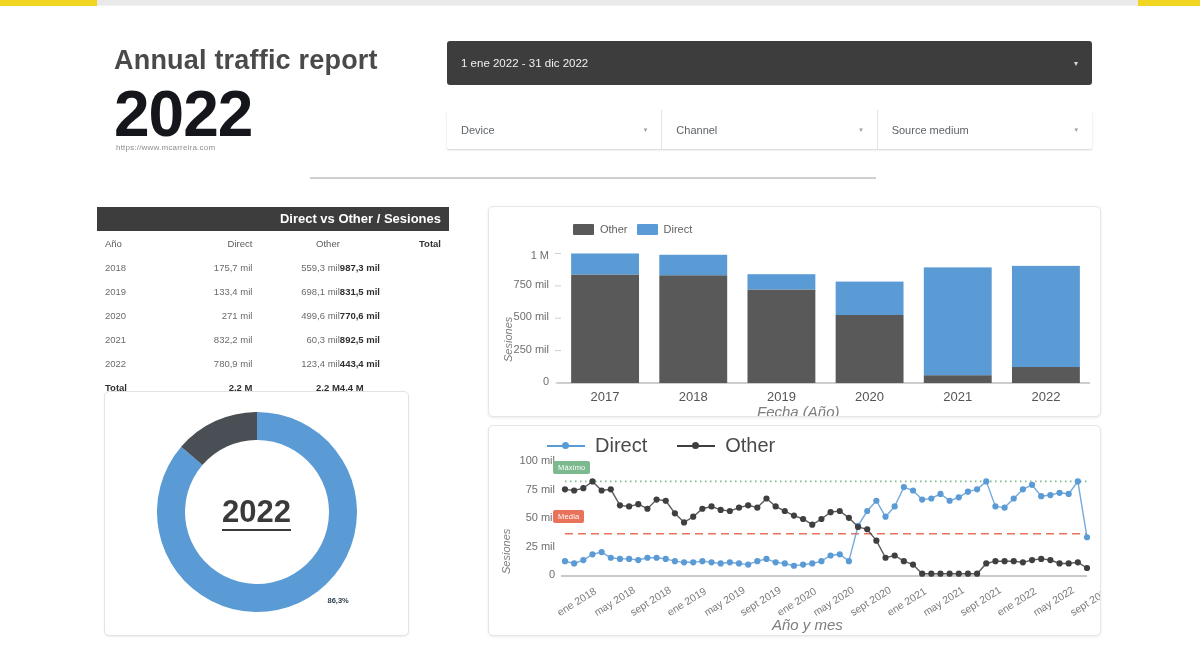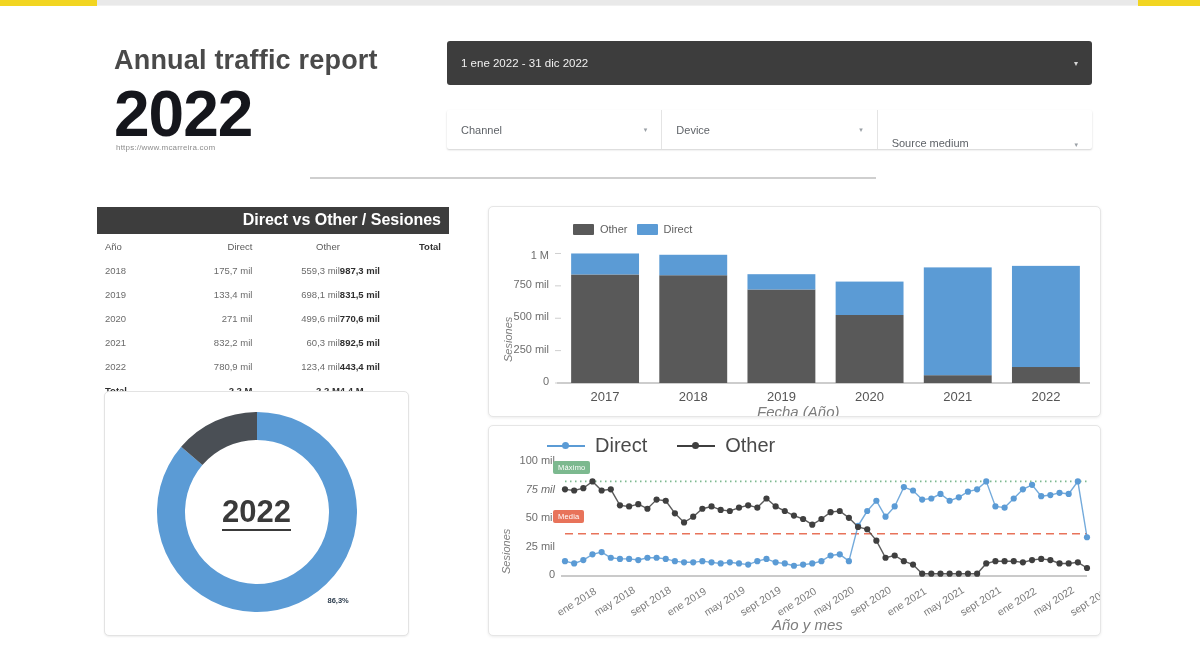--- a/index.html
+++ b/index.html
@@ -26,28 +26,28 @@
     position:absolute;left:447px;top:41px;width:645px;height:44px;
     background:#3d3d3d;border-radius:3px;color:#f1f1f1;
     font-size:11.5px;display:flex;align-items:center;padding:0 14px;box-sizing:border-box;
   }
   .daterange .caret{margin-left:auto;font-size:8px;color:#d6d6d6;}
 
   .filters{position:absolute;left:447px;top:110px;width:645px;height:39px;display:flex;
     background:#fff;box-shadow:0 1px 2px rgba(0,0,0,.18);border-radius:2px;}
   .filter{flex:1;display:flex;align-items:center;padding:0 14px;font-size:11px;color:#5f6368;
     border-right:1px solid #e4e4e4;box-sizing:border-box;}
-  .filter:last-child{border-right:none;align-items:flex-end;}
+  .filter:last-child{border-right:none;}
   .filter .caret{margin-left:auto;font-size:7px;color:#9aa0a6;}
 
   .divider{position:absolute;left:310px;top:177px;width:566px;height:2px;background:#cfcfcf;}
 
   
   .tablecard{position:absolute;left:97px;top:207px;width:352px;}
-  .tablehead{background:#3d3d3d;color:#fff;font-size:16px;font-weight:700;text-align:right;
+  .tablehead{background:#3d3d3d;color:#fff;font-size:13px;font-weight:700;text-align:right;
     padding:4px 8px 5px 0;box-sizing:border-box;}
   table.dvo{width:100%;border-collapse:collapse;font-size:9.5px;}
   table.dvo th{font-weight:400;color:#5a5a5a;padding:7px 0 6px;}
   table.dvo th.tot{font-weight:700;color:#333;}
   table.dvo td{padding:6.5px 0;color:#6b6b6b;}
   table.dvo td.yr{text-align:left;padding-left:8px;}
   table.dvo td.num{text-align:right;}
   table.dvo td.tot{text-align:left;font-weight:700;color:#2f2f2f;padding-right:8px;}
   table.dvo th.yr{text-align:left;padding-left:8px;}
   table.dvo th.num{text-align:right;}
@@ -106,25 +106,25 @@
 <div class="bigyear">2022</div>
 <div class="siteurl">https://www.mcarreira.com</div>
 
 <div class="daterange">
   <span>1 ene 2022 - 31 dic 2022</span>
   <span class="caret">▾</span>
 </div>
 
 <div class="filters">
   <div class="filter">
+    <span>Device</span>
+    <span class="caret">▾</span>
+  </div>
+  <div class="filter">
     <span>Channel</span>
-    <span class="caret">▾</span>
-  </div>
-  <div class="filter">
-    <span>Device</span>
     <span class="caret">▾</span>
   </div>
   <div class="filter">
     <span>Source medium</span>
     <span class="caret">▾</span>
   </div>
 </div>
 
 <div class="divider"></div>
 
@@ -381,21 +381,21 @@
       <circle cx="561.3684210526316" cy="134.04" r="3.1" fill="#3f3f3f"></circle>
       <circle cx="570.5263157894736" cy="137.46" r="3.1" fill="#3f3f3f"></circle>
       <circle cx="579.6842105263158" cy="137.46" r="3.1" fill="#3f3f3f"></circle>
       <circle cx="588.8421052631579" cy="136.32" r="3.1" fill="#3f3f3f"></circle>
       <circle cx="598" cy="142.02" r="3.1" fill="#3f3f3f"></circle>
     </svg>
   <div id="line-yticks">
       <div class="ticklbl" style="left: 0px; top: 142px; width: 66px;">0</div>
       <div class="ticklbl" style="left: 0px; top: 113.5px; width: 66px;">25 mil</div>
       <div class="ticklbl" style="left: 0px; top: 85px; width: 66px;">50 mil</div>
-      <div class="ticklbl" style="left: 0px; top: 56.5px; width: 66px; font-style: italic;">75 mil</div>
+      <div class="ticklbl" style="left: 0px; top: 56.5px; width: 66px;">75 mil</div>
       <div class="ticklbl" style="left: 0px; top: 28px; width: 66px;">100 mil</div>
     </div>
   <div id="line-xticks">
       <div class="xrot" style="left: 72px; top: 180px;">ene 2018</div>
       <div class="xrot" style="left: 108.632px; top: 180px;">may 2018</div>
       <div class="xrot" style="left: 145.263px; top: 180px;">sept 2018</div>
       <div class="xrot" style="left: 181.895px; top: 180px;">ene 2019</div>
       <div class="xrot" style="left: 218.526px; top: 180px;">may 2019</div>
       <div class="xrot" style="left: 255.158px; top: 180px;">sept 2019</div>
       <div class="xrot" style="left: 291.789px; top: 180px;">ene 2020</div>

